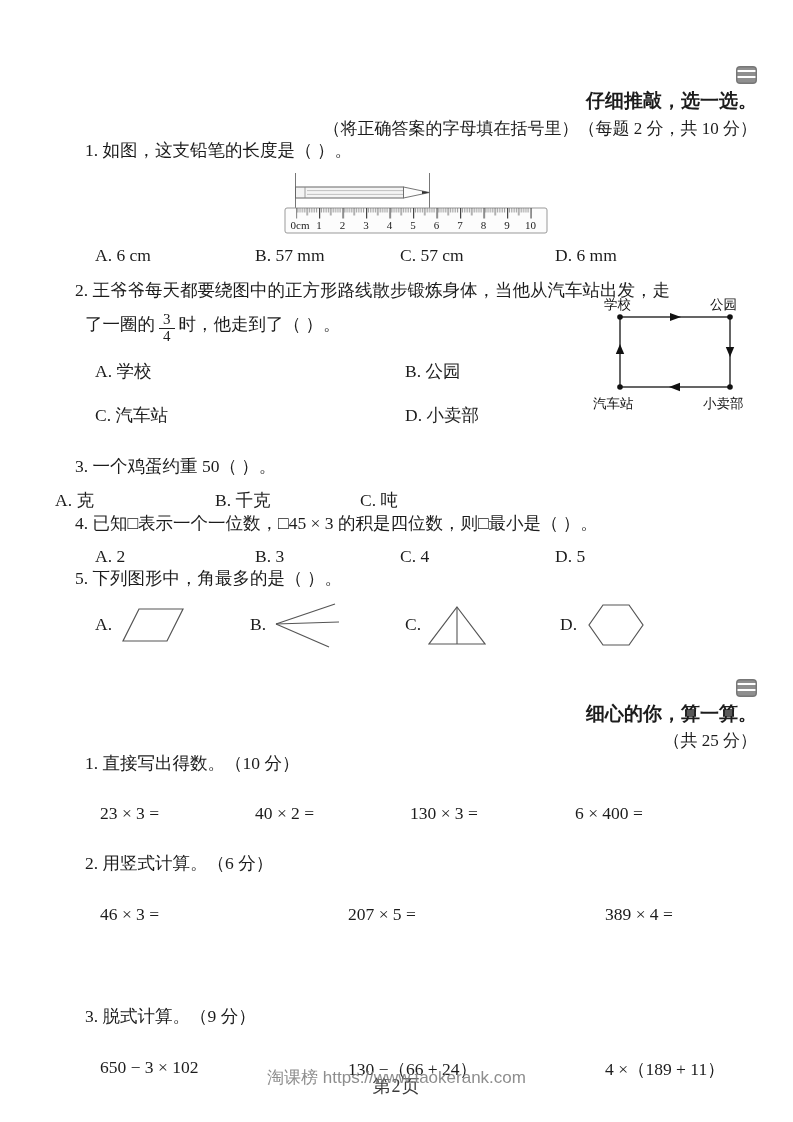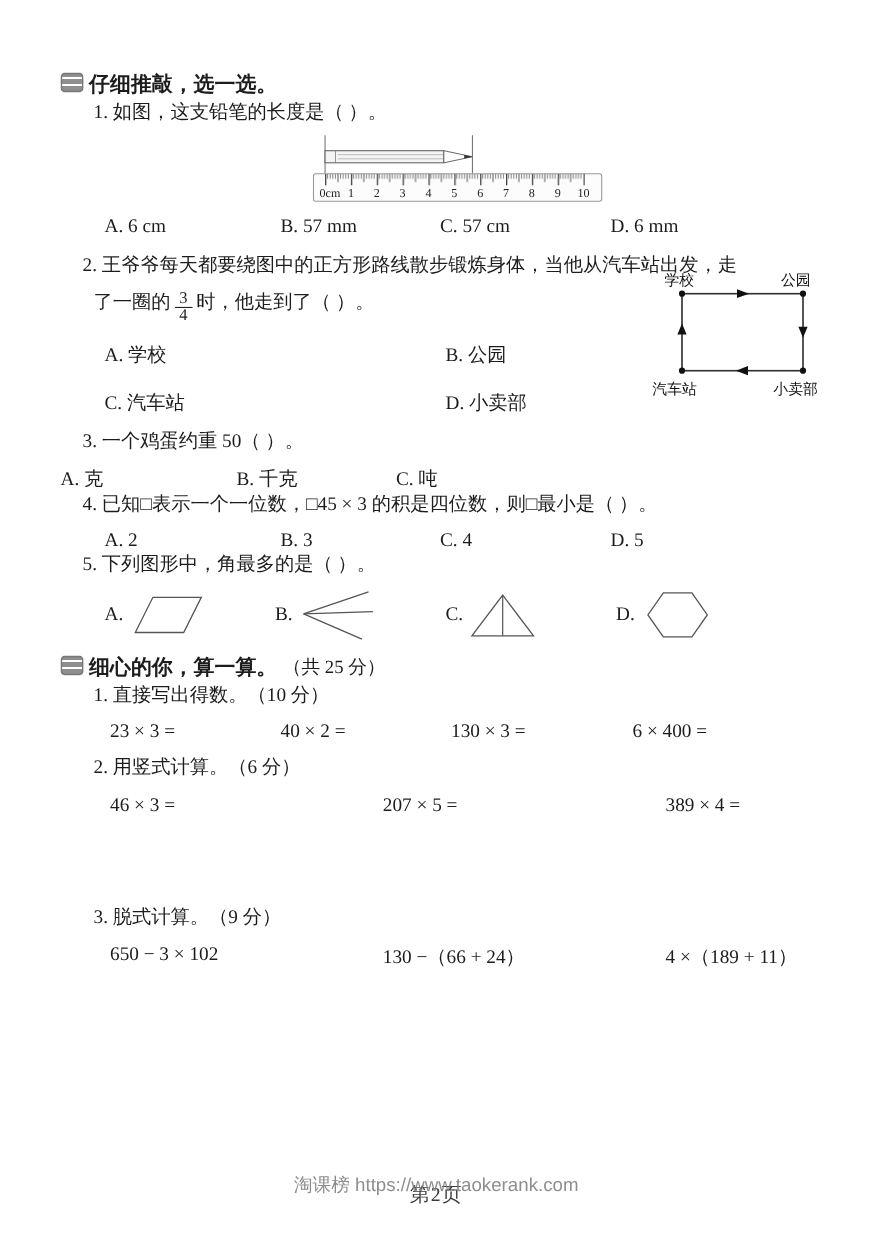--- a/index.html
+++ b/index.html
@@ -2,21 +2,21 @@
 <html><head>
 <meta charset="utf-8">
 <style>
   html,body{margin:0;padding:0;}
   body{
     width:793px;height:1122px;background:#ffffff;
     font-family:"Liberation Serif","DejaVu Serif",serif;
     color:#1c1c1c;position:relative;overflow:hidden;
   }
   .content{position:absolute;left:55px;top:66px;width:702px;}
-  .sec-header{display:flex;align-items:flex-start;gap:5px;font-size:19px;line-height:1.25;}
+  .sec-header{display:flex;align-items:flex-end;gap:5px;font-size:19px;line-height:1.25;flex-direction:column;}
   .sec-title{font-weight:bold;font-family:"Liberation Sans","DejaVu Sans",sans-serif;}
   .sec-note{font-size:17px;}
   .book-icon{
     display:inline-block;width:21px;height:18px;border-radius:4px;background:#8f8f8f;
     box-shadow:inset 0 0 0 1.5px #777;
     background-image:linear-gradient(to bottom,rgba(0,0,0,0) 4px,#fff 4px,#fff 6px,rgba(0,0,0,0) 6px,rgba(0,0,0,0) 10px,#fff 10px,#fff 12px,rgba(0,0,0,0) 12px);
     flex:0 0 auto;
   }
   .q-text{font-size:17.5px;line-height:1.35;}
   .indent2{margin-left:30px;}
@@ -28,35 +28,36 @@
   .q2-opts{display:grid;grid-template-columns:310px auto;row-gap:20px;margin:14px 0 0 20px;width:440px;font-size:17.5px;}
   .q2-diagram{position:absolute;right:2px;top:18px;}
   .frac{display:inline-block;text-align:center;vertical-align:-0.75em;line-height:1.05;font-size:15px;margin:0 4px;}
   .frac .num{display:block;padding:0 4px;}
   .frac .den{display:block;border-top:1.3px solid #222;padding:0 4px;}
   .shapes-row{display:flex;align-items:center;margin:8px 0 0 40px;height:52px;}
   .shape-cell{display:flex;align-items:center;gap:5px;font-size:17.5px;}
   .shape-cell.w{width:155px;}
   .calc-row{display:grid;font-size:17.5px;}
   .calc-row.g4{grid-template-columns:155px 155px 165px auto;margin-left:45px;}
-  .calc-row.g3{grid-template-columns:223px 232px auto;margin-left:45px;gap:25px;}.mt10{margin-top:10px;}.mt13{margin-top:0;}.mt15{margin-top:11px;}.mt17{margin-top:17px;}
+  .calc-row.g3{grid-template-columns:223px 232px auto;margin-left:45px;gap:25px;}.mt10{margin-top:10px;}.mt13{margin-top:0;}.mt15{margin-top:28px;}.mt17{margin-top:17px;}
   .workspace{height:80px;}
   .footer{position:absolute;left:0;top:1060px;width:793px;height:50px;}
   .page-num{position:absolute;left:50%;top:14px;transform:translateX(-50%);font-size:18px;color:#3a3a3a;letter-spacing:1px;}
   .watermark{position:absolute;left:50%;top:6px;transform:translateX(-50%);font-size:17px;color:rgba(125,125,125,0.88);font-family:"Liberation Sans","DejaVu Sans",sans-serif;white-space:nowrap;}
   svg text{font-family:"Liberation Serif","DejaVu Serif",serif;}
 </style>
 </head>
 <body>
 
 <div class="content">
 
   <div class="sec-header">
     <span class="book-icon"></span>
     <span class="sec-title">仔细推敲，选一选。</span>
+    <span class="sec-note">（将正确答案的字母填在括号里）（每题 2 分，共 10 分）</span>
   </div>
 
   <div class="q-text indent2 mt13">1. 如图，这支铅笔的长度是（        ）。</div>
 
   <svg class="ruler-fig" width="270" height="64" viewBox="0 0 270 64">
     <defs>
       <pattern id="ticks" patternUnits="userSpaceOnUse" x="12.5" y="37" width="23.5" height="12">
         <line x1="0.6" y1="0" x2="0.6" y2="10.5" stroke="#444" stroke-width="1.2"></line>
         <line x1="11.75" y1="0" x2="11.75" y2="7.5" stroke="#555" stroke-width="0.9"></line>
         <line x1="2.35" y1="0" x2="2.35" y2="4.5" stroke="#777" stroke-width="0.8"></line>

